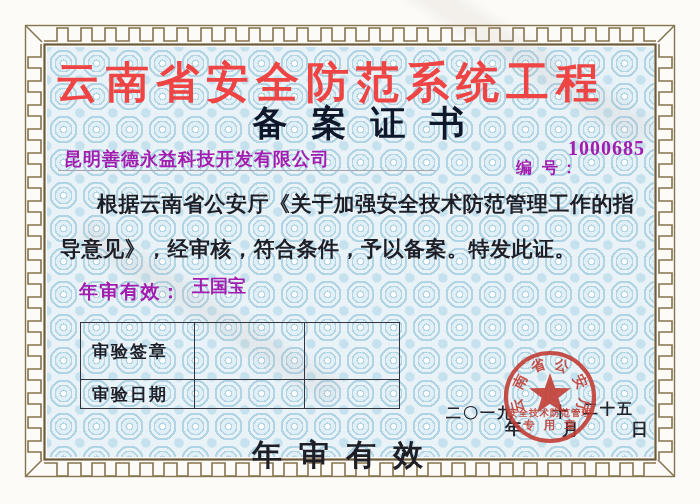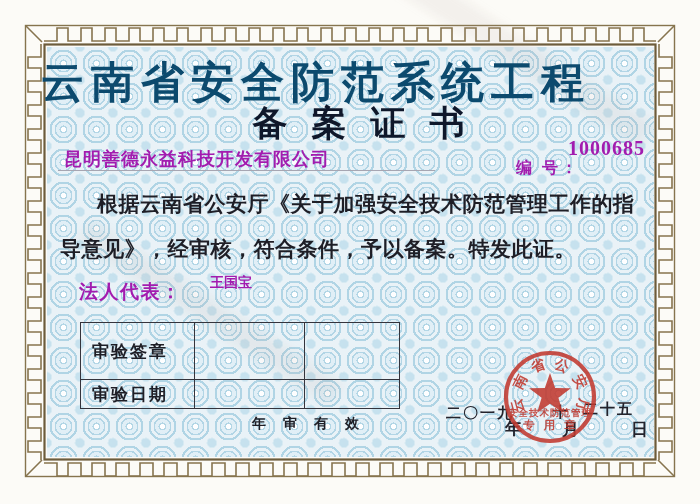--- a/index.html
+++ b/index.html
@@ -13,36 +13,36 @@
       radial-gradient(circle, rgba(255,255,255,0.95) 0 2.5px, rgba(173,211,228,0.90) 2.5px 4px, rgba(224,239,246,0.95) 4px 7.5px, rgba(168,208,226,0.85) 7.5px 9px, rgba(255,255,255,0) 9px),
       radial-gradient(circle, rgba(255,255,255,0) 0 12px, rgba(170,209,227,0.90) 12px 14px, rgba(255,255,255,0) 14px),
       radial-gradient(circle, rgba(186,220,235,0.75) 0 5px, rgba(255,255,255,0) 5px);
     background-size:33px 33px,33px 33px,33px 33px;
     background-position:0 0,0 0,16.5px 16.5px;
   }
   .wm{position:absolute;z-index:3;background:rgba(162,150,136,0.10);filter:blur(5px);}
   .wm-a{left:380px;top:42px;width:290px;height:30px;transform:rotate(33deg);}
   .wm-b{left:60px;top:300px;width:300px;height:26px;transform:rotate(33deg);}
   .t{position:absolute;z-index:4;color:#a21caf;white-space:nowrap;}
-  .title1{left:0;width:632px;top:54px;text-align:center;font-size:43px;font-weight:bold;letter-spacing:7px;color:#0c4a6e;}
+  .title1{left:0;width:632px;top:54px;text-align:center;font-size:43px;font-weight:bold;letter-spacing:7px;color:#ef4444;padding-left:15px;}
   .title2{left:0;width:691px;top:100px;text-align:center;font-size:35px;font-weight:bold;letter-spacing:24px;text-indent:24px;color:#0f172a;margin-left:13px;}
   .company{left:64px;top:147px;font-size:18px;font-weight:bold;letter-spacing:1px;}
   .company-line{position:absolute;z-index:4;left:58px;top:170px;width:377px;height:1px;background:#a6a6b2;}
   .serial-label{left:516px;top:158px;font-size:16px;font-weight:bold;letter-spacing:3px;}
   .serial-value{left:568px;top:137px;font-size:20px;font-weight:600;letter-spacing:1px;}
   .body1{left:97px;top:190px;font-size:21px;font-weight:bold;letter-spacing:0.5px;color:#1e1e26;}
   .body2{left:60px;top:235px;font-size:21px;font-weight:bold;letter-spacing:0.5px;color:#1e1e26;}
   .legal-label{left:79px;top:279px;font-size:19px;font-weight:bold;letter-spacing:1.5px;}
-  .legal-value{left:210px;top:274px;font-size:14px;font-weight:bold;}
+  .legal-value{left:192px;top:274px;font-size:18px;font-weight:bold;}
   .review-table{position:absolute;z-index:4;left:80px;top:322px;border:1.6px solid #34343c;display:grid;grid-template-columns:114px 110px 94px;grid-template-rows:57px 28px;}
   .cell{border-right:1.4px solid #34343c;border-bottom:1.4px solid #34343c;}
   .cell.last-col{border-right:none;}
   .cell.last-row{border-bottom:none;}
   .cell.label{display:flex;align-items:center;padding-left:11px;font-size:17px;font-weight:bold;letter-spacing:2px;color:#1e1e26;}
-  .annual{left:236px;top:415px;font-size:14px;font-weight:bold;letter-spacing:17px;color:#1e1e26;padding-left:16px;}
+  .annual{left:236px;top:435px;font-size:30px;font-weight:bold;letter-spacing:17px;color:#1e1e26;padding-left:16px;}
   .date-num{font-size:15px;font-weight:bold;color:#23232c;}
   .date-label{font-size:17px;font-weight:bold;color:#23232c;}
   .year-num{left:446px;top:404px;letter-spacing:2px;}
   .year-label{left:505px;top:417px;}
   .month-num{left:553px;top:403px;}
   .month-label{left:562px;top:418px;}
   .day-num{left:583px;top:400px;letter-spacing:2px;text-align:right;}
   .day-label{left:631px;top:418px;}
   #stamp-svg{position:absolute;left:484px;top:331px;z-index:5;opacity:0.88;}
   .seal-ring{fill:none;stroke:#c23a30;stroke-width:4.2;}
@@ -81,21 +81,21 @@
 
   <div class="t company">昆明善德永益科技开发有限公司</div>
   <div class="company-line"></div>
 
   <div class="t serial-label">编 号：</div>
   <div class="t serial-value">1000685</div>
 
   <div class="t body1">根据云南省公安厅《关于加强安全技术防范管理工作的指</div>
   <div class="t body2">导意见》，经审核，符合条件，予以备案。特发此证。</div>
 
-  <div class="t legal-label">法人代表：</div>
+  <div class="t legal-label">年审有效：</div>
   <div class="t legal-value">王国宝</div>
 
   <div class="review-table">
     <div class="cell label">审验签章</div>
     <div class="cell"></div>
     <div class="cell last-col"></div>
     <div class="cell label last-row">审验日期</div>
     <div class="cell last-row"></div>
     <div class="cell last-col last-row"></div>
   </div>

